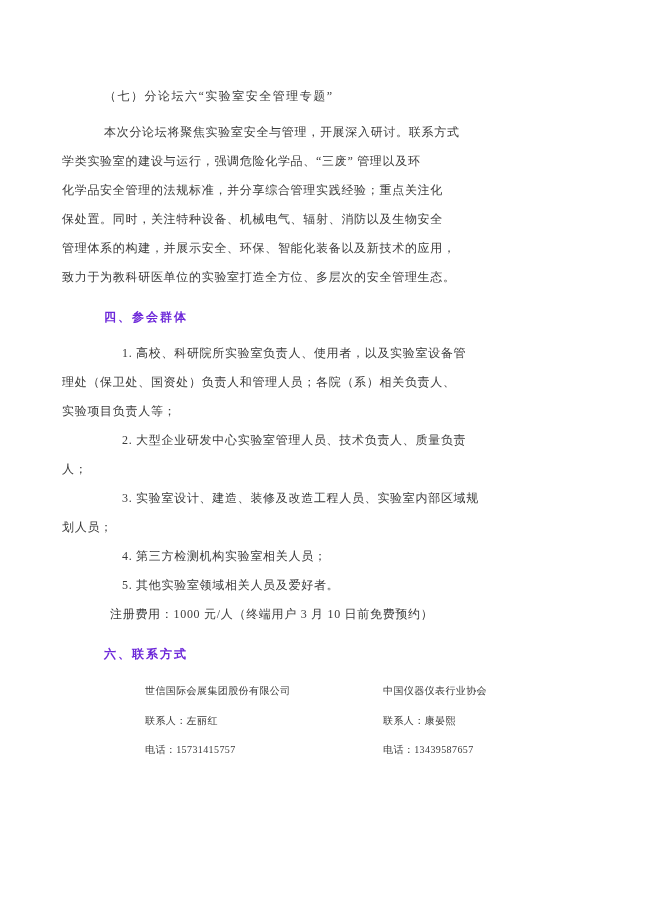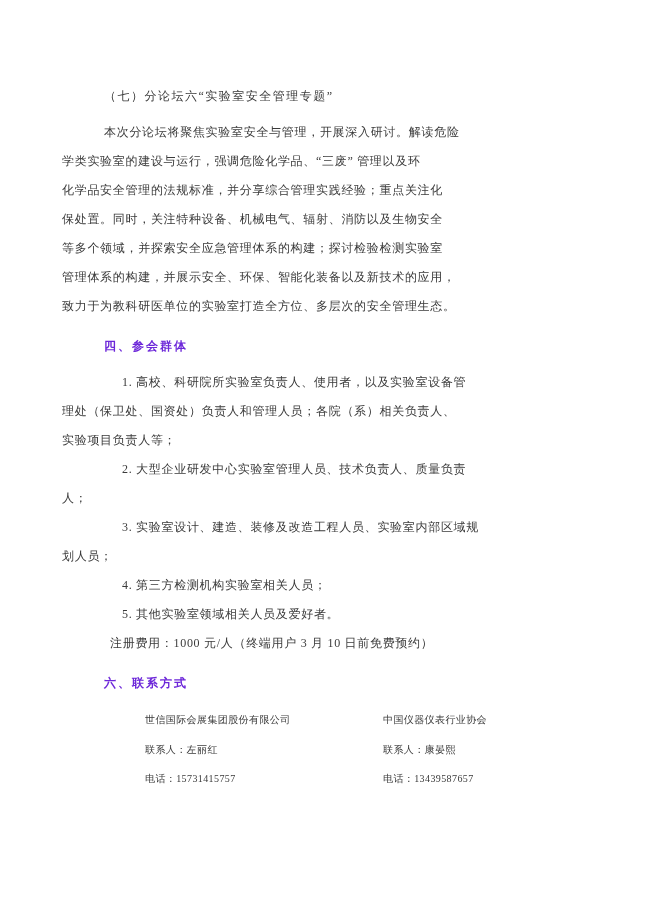--- a/index.html
+++ b/index.html
@@ -57,25 +57,24 @@
 </style>
 </head>
 <body>
 
 <div class="page">
   <div class="content">
 
     <div class="ln ind2 hd7">（七）分论坛六“实验室安全管理专题”</div>
 
     <div>
-      <div class="ln ind2">本次分论坛将聚焦实验室安全与管理，开展深入研讨。解读危险</div>
+      <div class="ln ind2">本次分论坛将聚焦实验室安全与管理，开展深入研讨。联系方式</div>
       <div class="ln">学类实验室的建设与运行，强调危险化学品、“三废” 管理以及环</div>
       <div class="ln">化学品安全管理的法规标准，并分享综合管理实践经验；重点关注化</div>
       <div class="ln">保处置。同时，关注特种设备、机械电气、辐射、消防以及生物安全</div>
-      <div class="ln">等多个领域，并探索安全应急管理体系的构建；探讨检验检测实验室</div>
       <div class="ln">管理体系的构建，并展示安全、环保、智能化装备以及新技术的应用，</div>
       <div class="ln">致力于为教科研医单位的实验室打造全方位、多层次的安全管理生态。</div>
     </div>
 
     <div class="ln ind2 hd sect-hd">四、参会群体</div>
 
     <div>
       <div class="ln ind3">1. 高校、科研院所实验室负责人、使用者，以及实验室设备管</div>
       <div class="ln">理处（保卫处、国资处）负责人和管理人员；各院（系）相关负责人、</div>
       <div class="ln">实验项目负责人等；</div>

